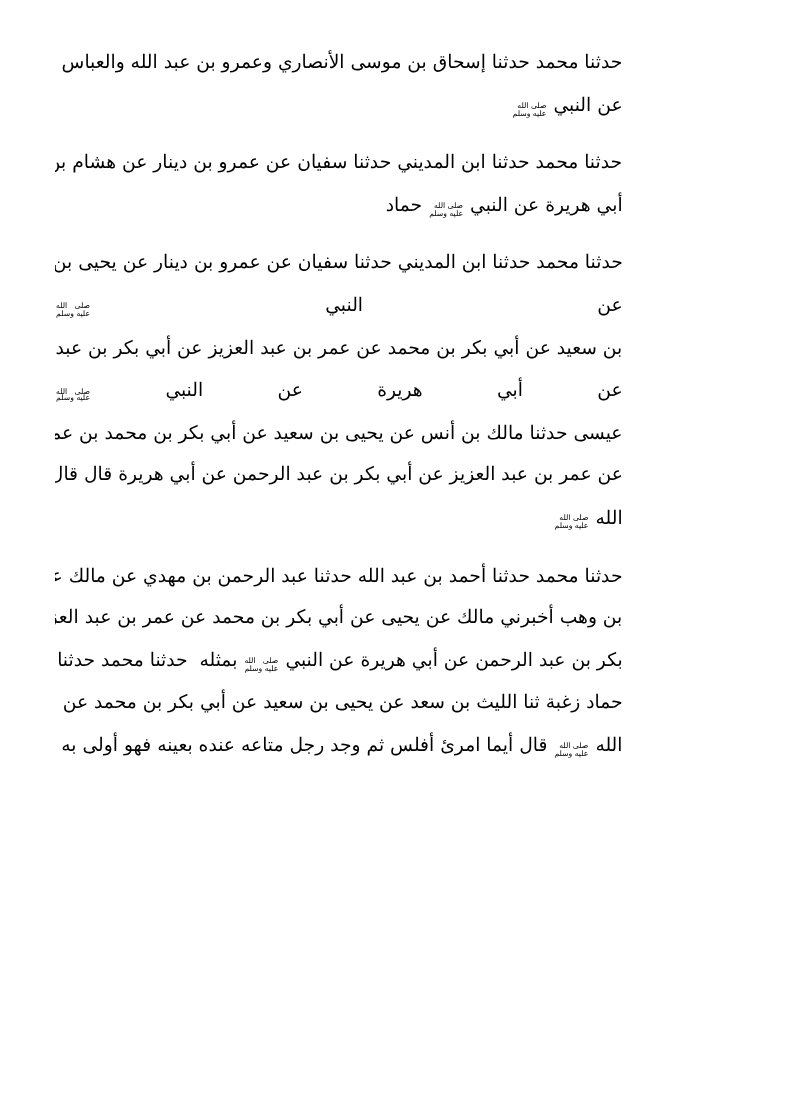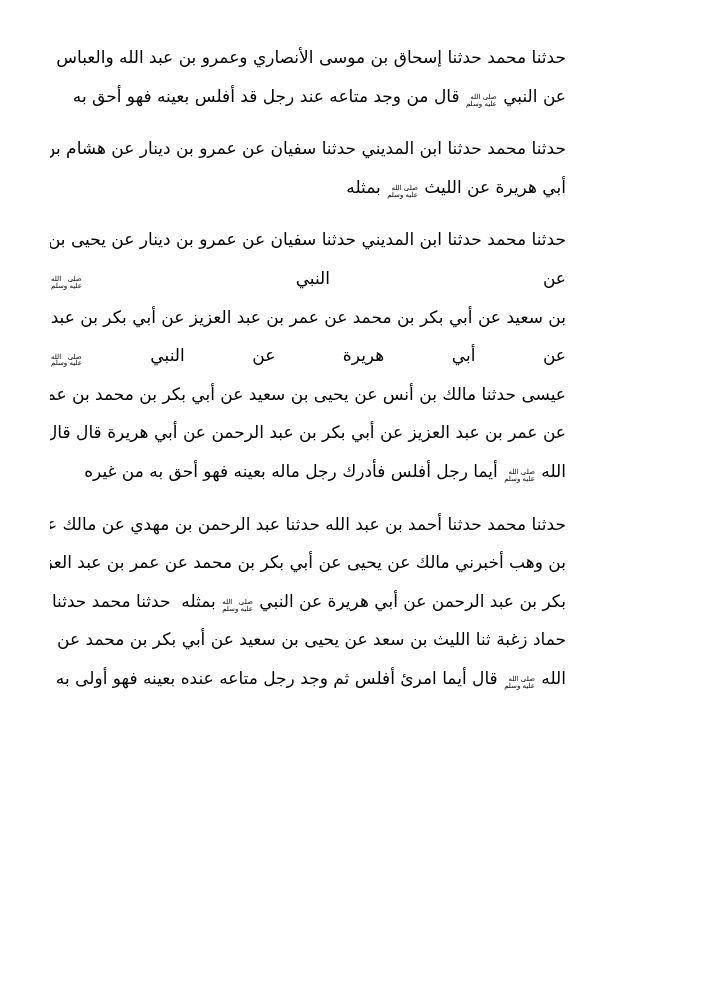--- a/index.html
+++ b/index.html
@@ -46,36 +46,36 @@
   }
   .saw span { display: block; }
 </style>
 </head>
 <body>
 
 <div class="page">
 
   <div class="para">
     <div class="ln"><span>حدثنا محمد حدثنا إسحاق بن موسى الأنصاري وعمرو بن عبد الله والعباس بن يزيد قالوا</span></div>
-    <div class="ln last"><span>عن النبي </span><span class="saw"><span>صلى الله</span><span>عليه وسلم</span></span><span> قال من وجد متاعه عند رجل قد أفلس بعينه فهو أحق به</span></div>
+    <div class="ln last"><span>عن النبي </span><span class="saw"><span>صلى الله</span><span>عليه وسلم</span></span></div>
   </div>
 
   <div class="para">
     <div class="ln"><span>حدثنا محمد حدثنا ابن المديني حدثنا سفيان عن عمرو بن دينار عن هشام بن يحيى عن</span></div>
-    <div class="ln last"><span>أبي هريرة عن الليث </span><span class="saw"><span>صلى الله</span><span>عليه وسلم</span></span><span> بمثله</span></div>
+    <div class="ln last"><span>أبي هريرة عن النبي </span><span class="saw"><span>صلى الله</span><span>عليه وسلم</span></span><span> حماد</span></div>
   </div>
 
   <div class="para">
     <div class="ln"><span>حدثنا محمد حدثنا ابن المديني حدثنا سفيان عن عمرو بن دينار عن يحيى بن سعيد عن</span></div>
     <div class="ln"><span>عن النبي </span><span class="saw"><span>صلى الله</span><span>عليه وسلم</span></span></div>
     <div class="ln"><span>بن سعيد عن أبي بكر بن محمد عن عمر بن عبد العزيز عن أبي بكر بن عبد الرحمن</span></div>
     <div class="ln"><span>عن أبي هريرة عن النبي </span><span class="saw"><span>صلى الله</span><span>عليه وسلم</span></span></div>
     <div class="ln"><span>عيسى حدثنا مالك بن أنس عن يحيى بن سعيد عن أبي بكر بن محمد بن عمرو بن حزم</span></div>
     <div class="ln"><span>عن عمر بن عبد العزيز عن أبي بكر بن عبد الرحمن عن أبي هريرة قال قال رسول</span></div>
-    <div class="ln last"><span>الله </span><span class="saw"><span>صلى الله</span><span>عليه وسلم</span></span><span> أيما رجل أفلس فأدرك رجل ماله بعينه فهو أحق به من غيره</span></div>
+    <div class="ln last"><span>الله </span><span class="saw"><span>صلى الله</span><span>عليه وسلم</span></span></div>
   </div>
 
   <div class="para">
     <div class="ln"><span>حدثنا محمد حدثنا أحمد بن عبد الله حدثنا عبد الرحمن بن مهدي عن مالك عن يحيى بن</span></div>
     <div class="ln"><span>بن وهب أخبرني مالك عن يحيى عن أبي بكر بن محمد عن عمر بن عبد العزيز عن أبي</span></div>
     <div class="ln"><span>بكر بن عبد الرحمن عن أبي هريرة عن النبي </span><span class="saw"><span>صلى الله</span><span>عليه وسلم</span></span><span> بمثله&nbsp; حدثنا محمد حدثنا عيسى بن</span></div>
     <div class="ln"><span>حماد زغبة ثنا الليث بن سعد عن يحيى بن سعيد عن أبي بكر بن محمد عن عمر بن عبد</span></div>
     <div class="ln last"><span>الله </span><span class="saw"><span>صلى الله</span><span>عليه وسلم</span></span><span> قال أيما امرئ أفلس ثم وجد رجل متاعه عنده بعينه فهو أولى به من غيره</span></div>
   </div>
 

